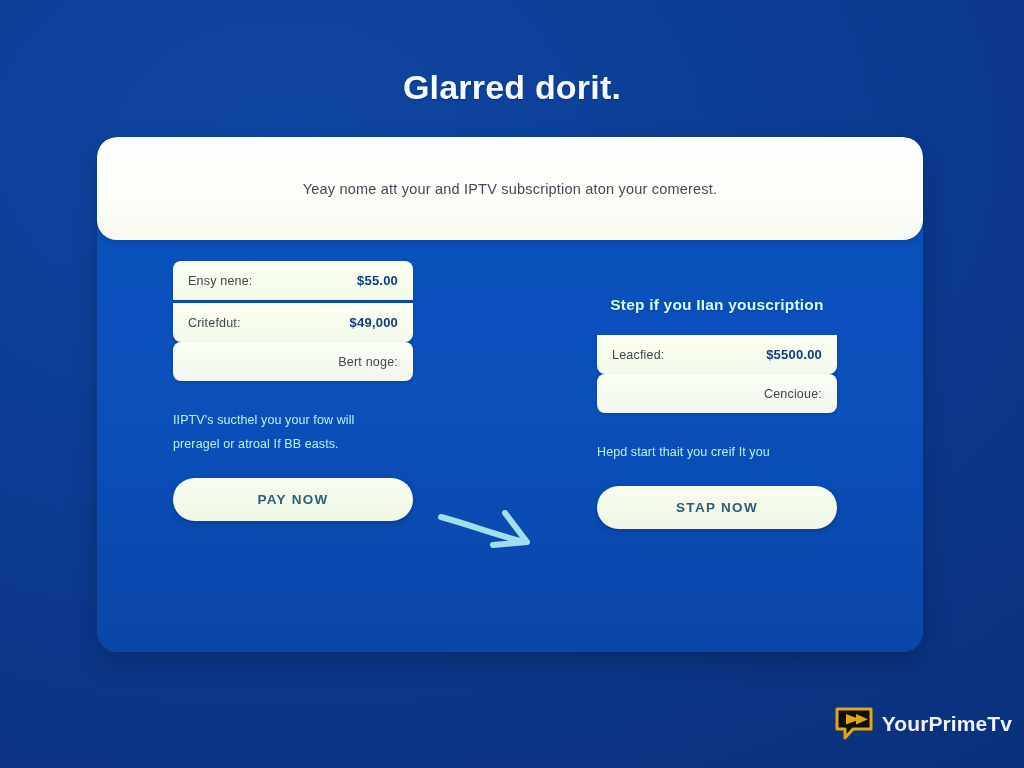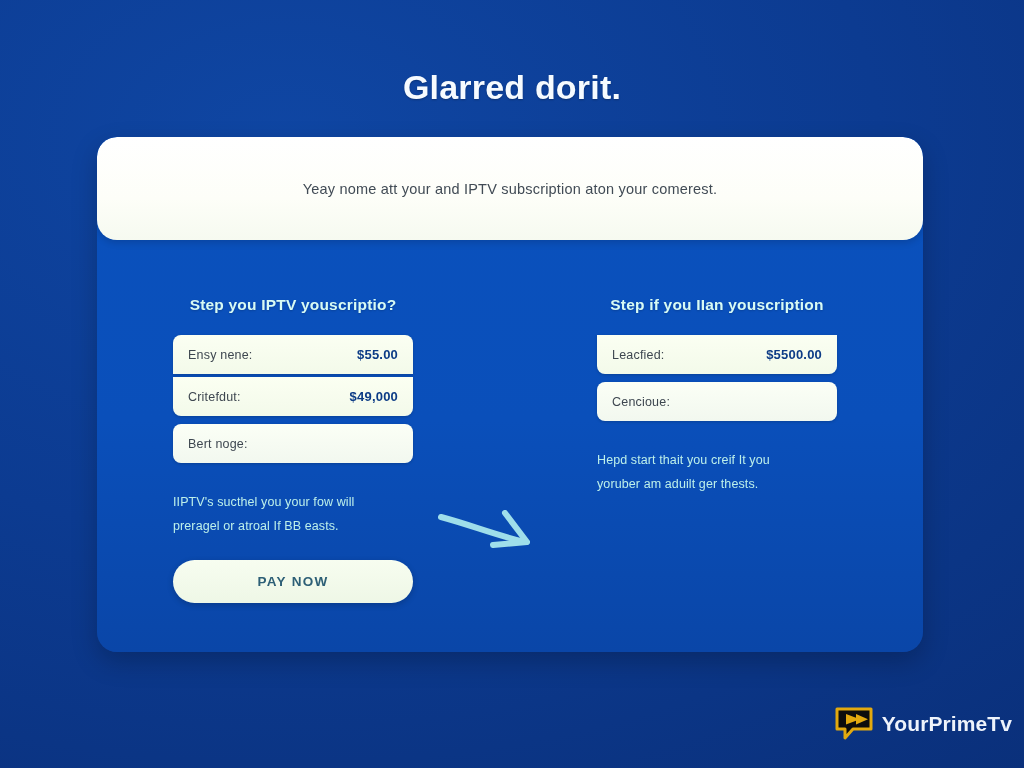--- a/index.html
+++ b/index.html
@@ -110,23 +110,23 @@
     box-shadow: 0 1px 3px rgba(0,0,0,0.18);
   }
   .row:first-child {
     border-radius: 8px 8px 0 0;
   }
   .row.row-gap {
     margin-top: 3px;
     border-radius: 0 0 8px 8px;
   }
   .row.row-single {
-    margin-top: 8px;
     border-radius: 8px;
     background: linear-gradient(180deg, #fbfff6 0%, #f2f8ef 100%);
+    justify-content: flex-end;
   }
   .row-label {
     font-size: 12.5px;
     color: #3e4750;
     letter-spacing: 0.2px;
     filter: blur(0.35px);
   }
   .row-value {
     font-size: 13px;
     font-weight: bold;
@@ -200,21 +200,20 @@
 
   <div class="card">
 
     <div class="banner">
       <div class="banner-text">Yeay nome att your and IPTV subscription aton your comerest.</div>
     </div>
 
     <div class="columns">
 
       <div class="col col-left">
-        <div class="col-heading">Step you IPTV youscriptio?</div>
 
         <div class="rows">
           <div class="row">
             <span class="row-label">Ensy nene:</span>
             <span class="row-value">$55.00</span>
           </div>
           <div class="row row-gap">
             <span class="row-label">Critefdut:</span>
             <span class="row-value">$49,000</span>
           </div>
@@ -241,23 +240,23 @@
             <span class="row-value">$5500.00</span>
           </div>
           <div class="row row-single">
             <span class="row-label">Cencioue:</span>
             <span class="row-value"></span>
           </div>
         </div>
 
         <div class="col-note">
           <div>Hepd start thait you creif It you</div>
-          <div>yoruber am aduilt ger thests.</div>
-        </div>
-
+        </div>
+
+        <div class="cta">STAP NOW</div>
       </div>
 
       <div class="arrow">
         <svg width="110" height="60" viewBox="0 0 110 60">
           <g fill="none" stroke="#a7e6ee" stroke-width="6" stroke-linecap="round" stroke-linejoin="round" opacity="0.95">
             <path d="M4 22 C 34 30, 58 40, 88 47"></path>
             <path d="M68 18 L 90 47 L 56 50"></path>
           </g>
         </svg>
       </div>

